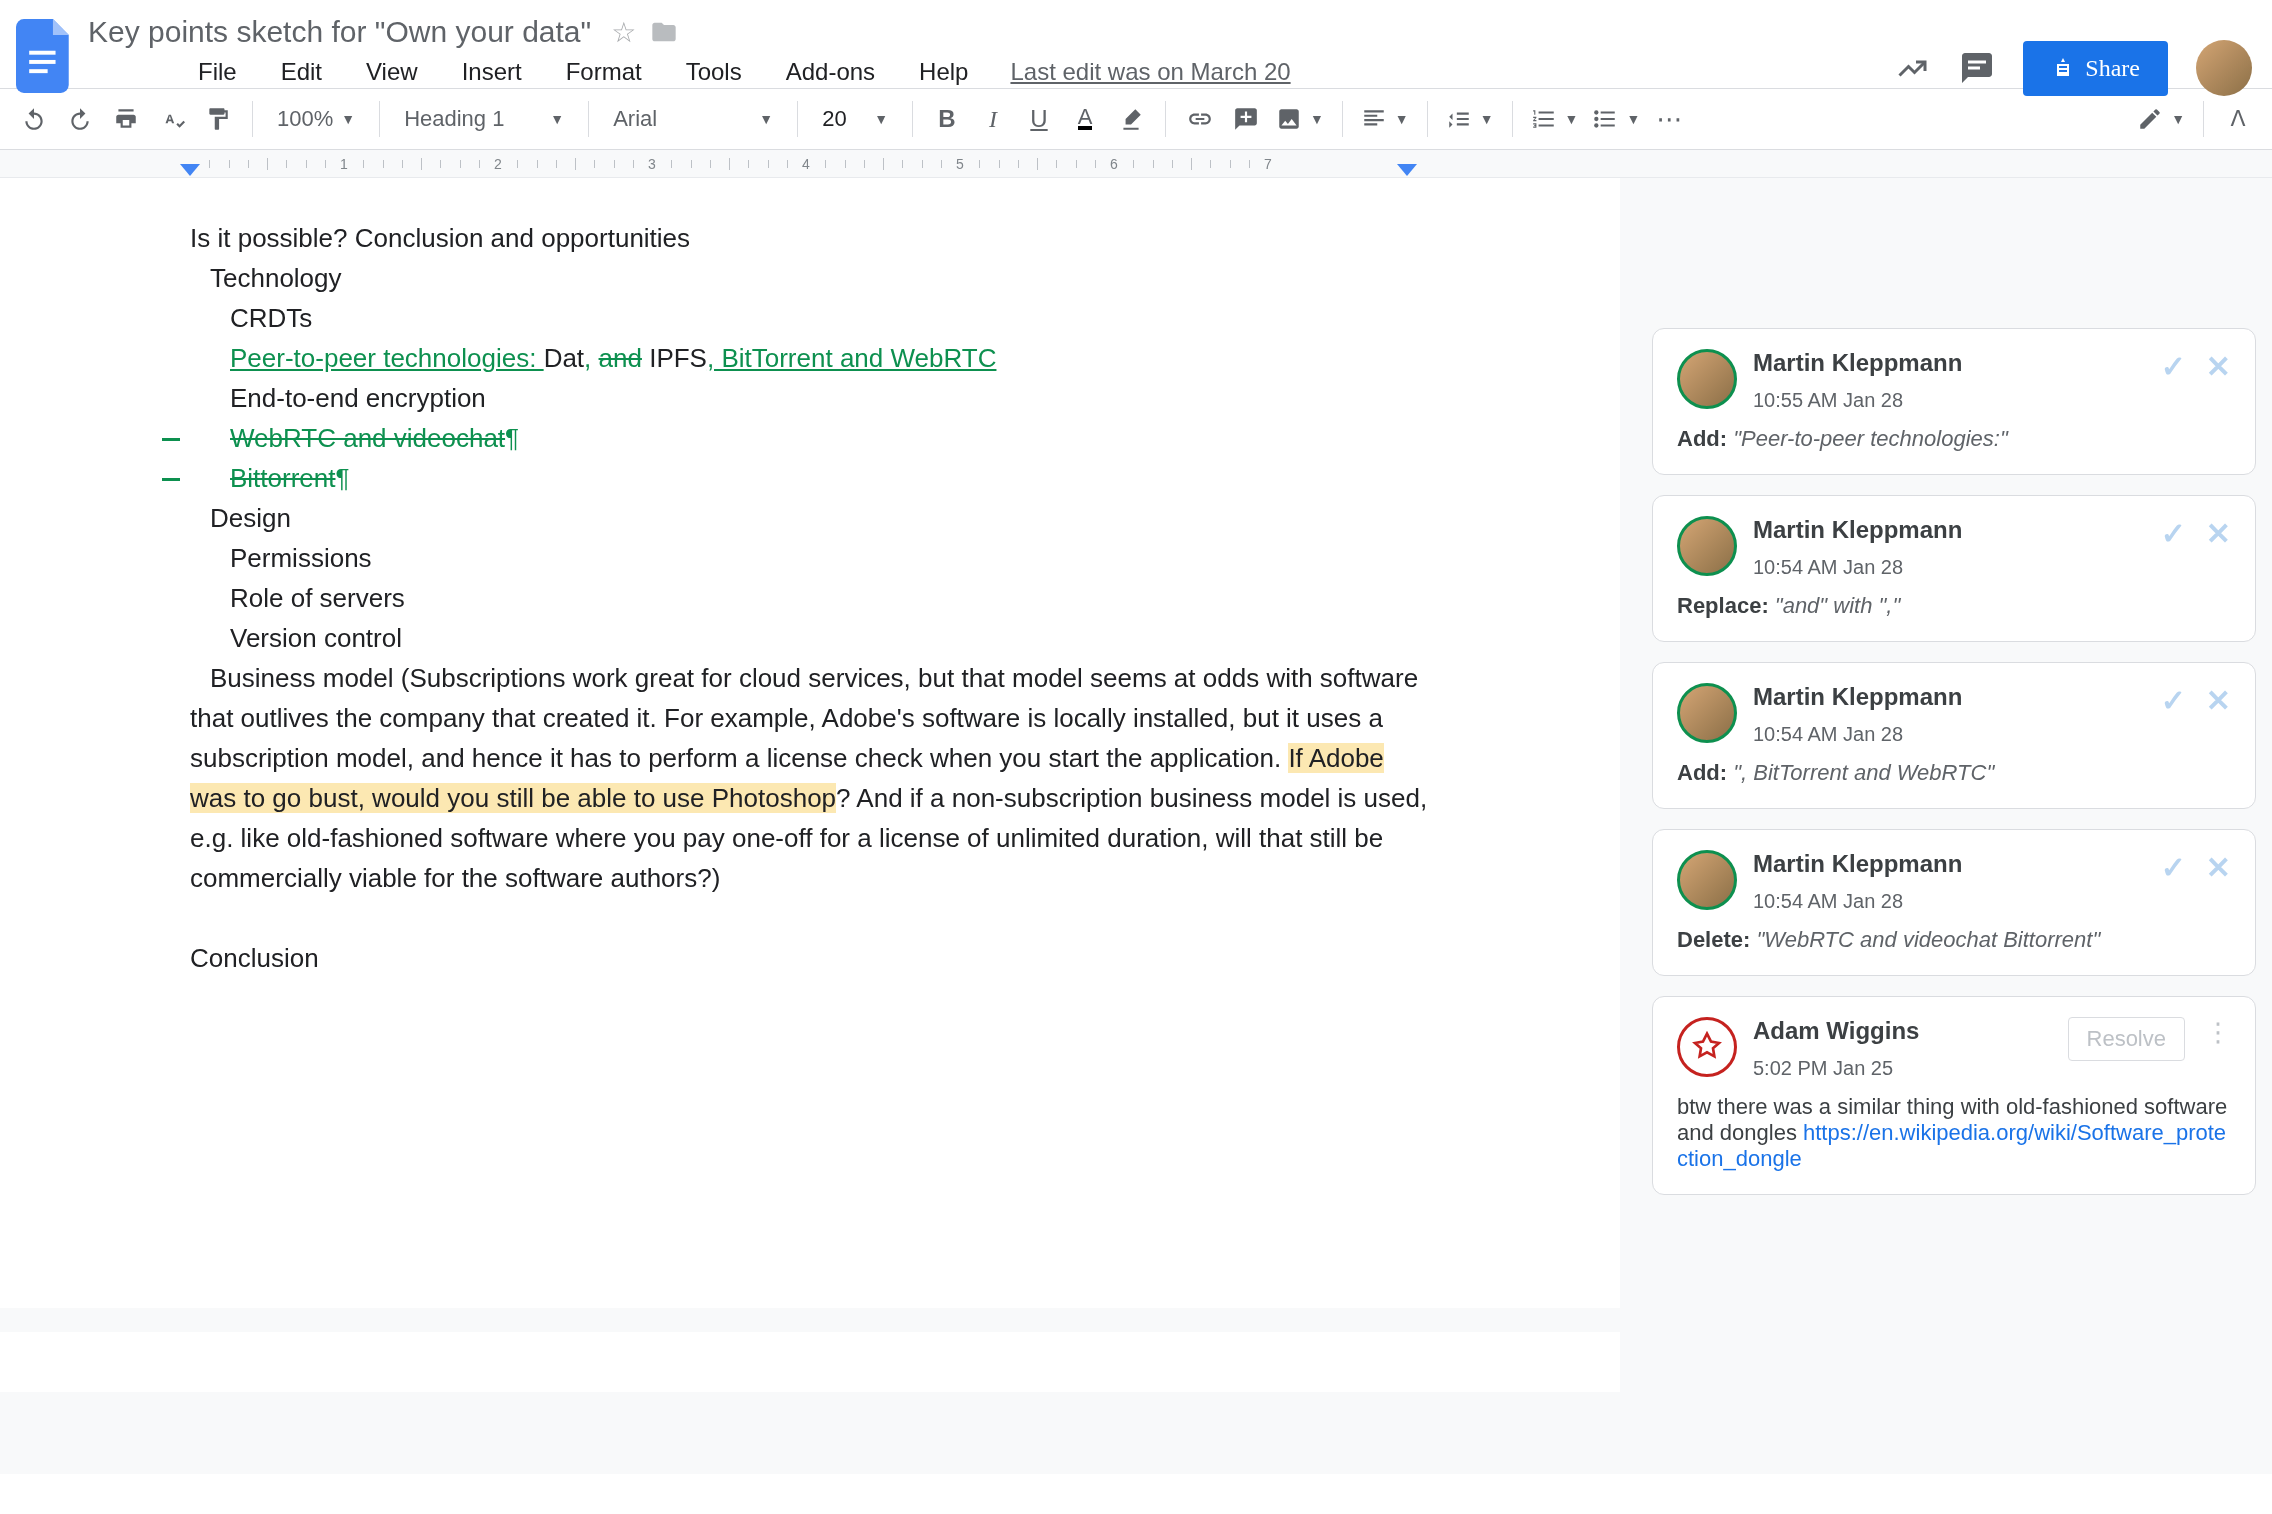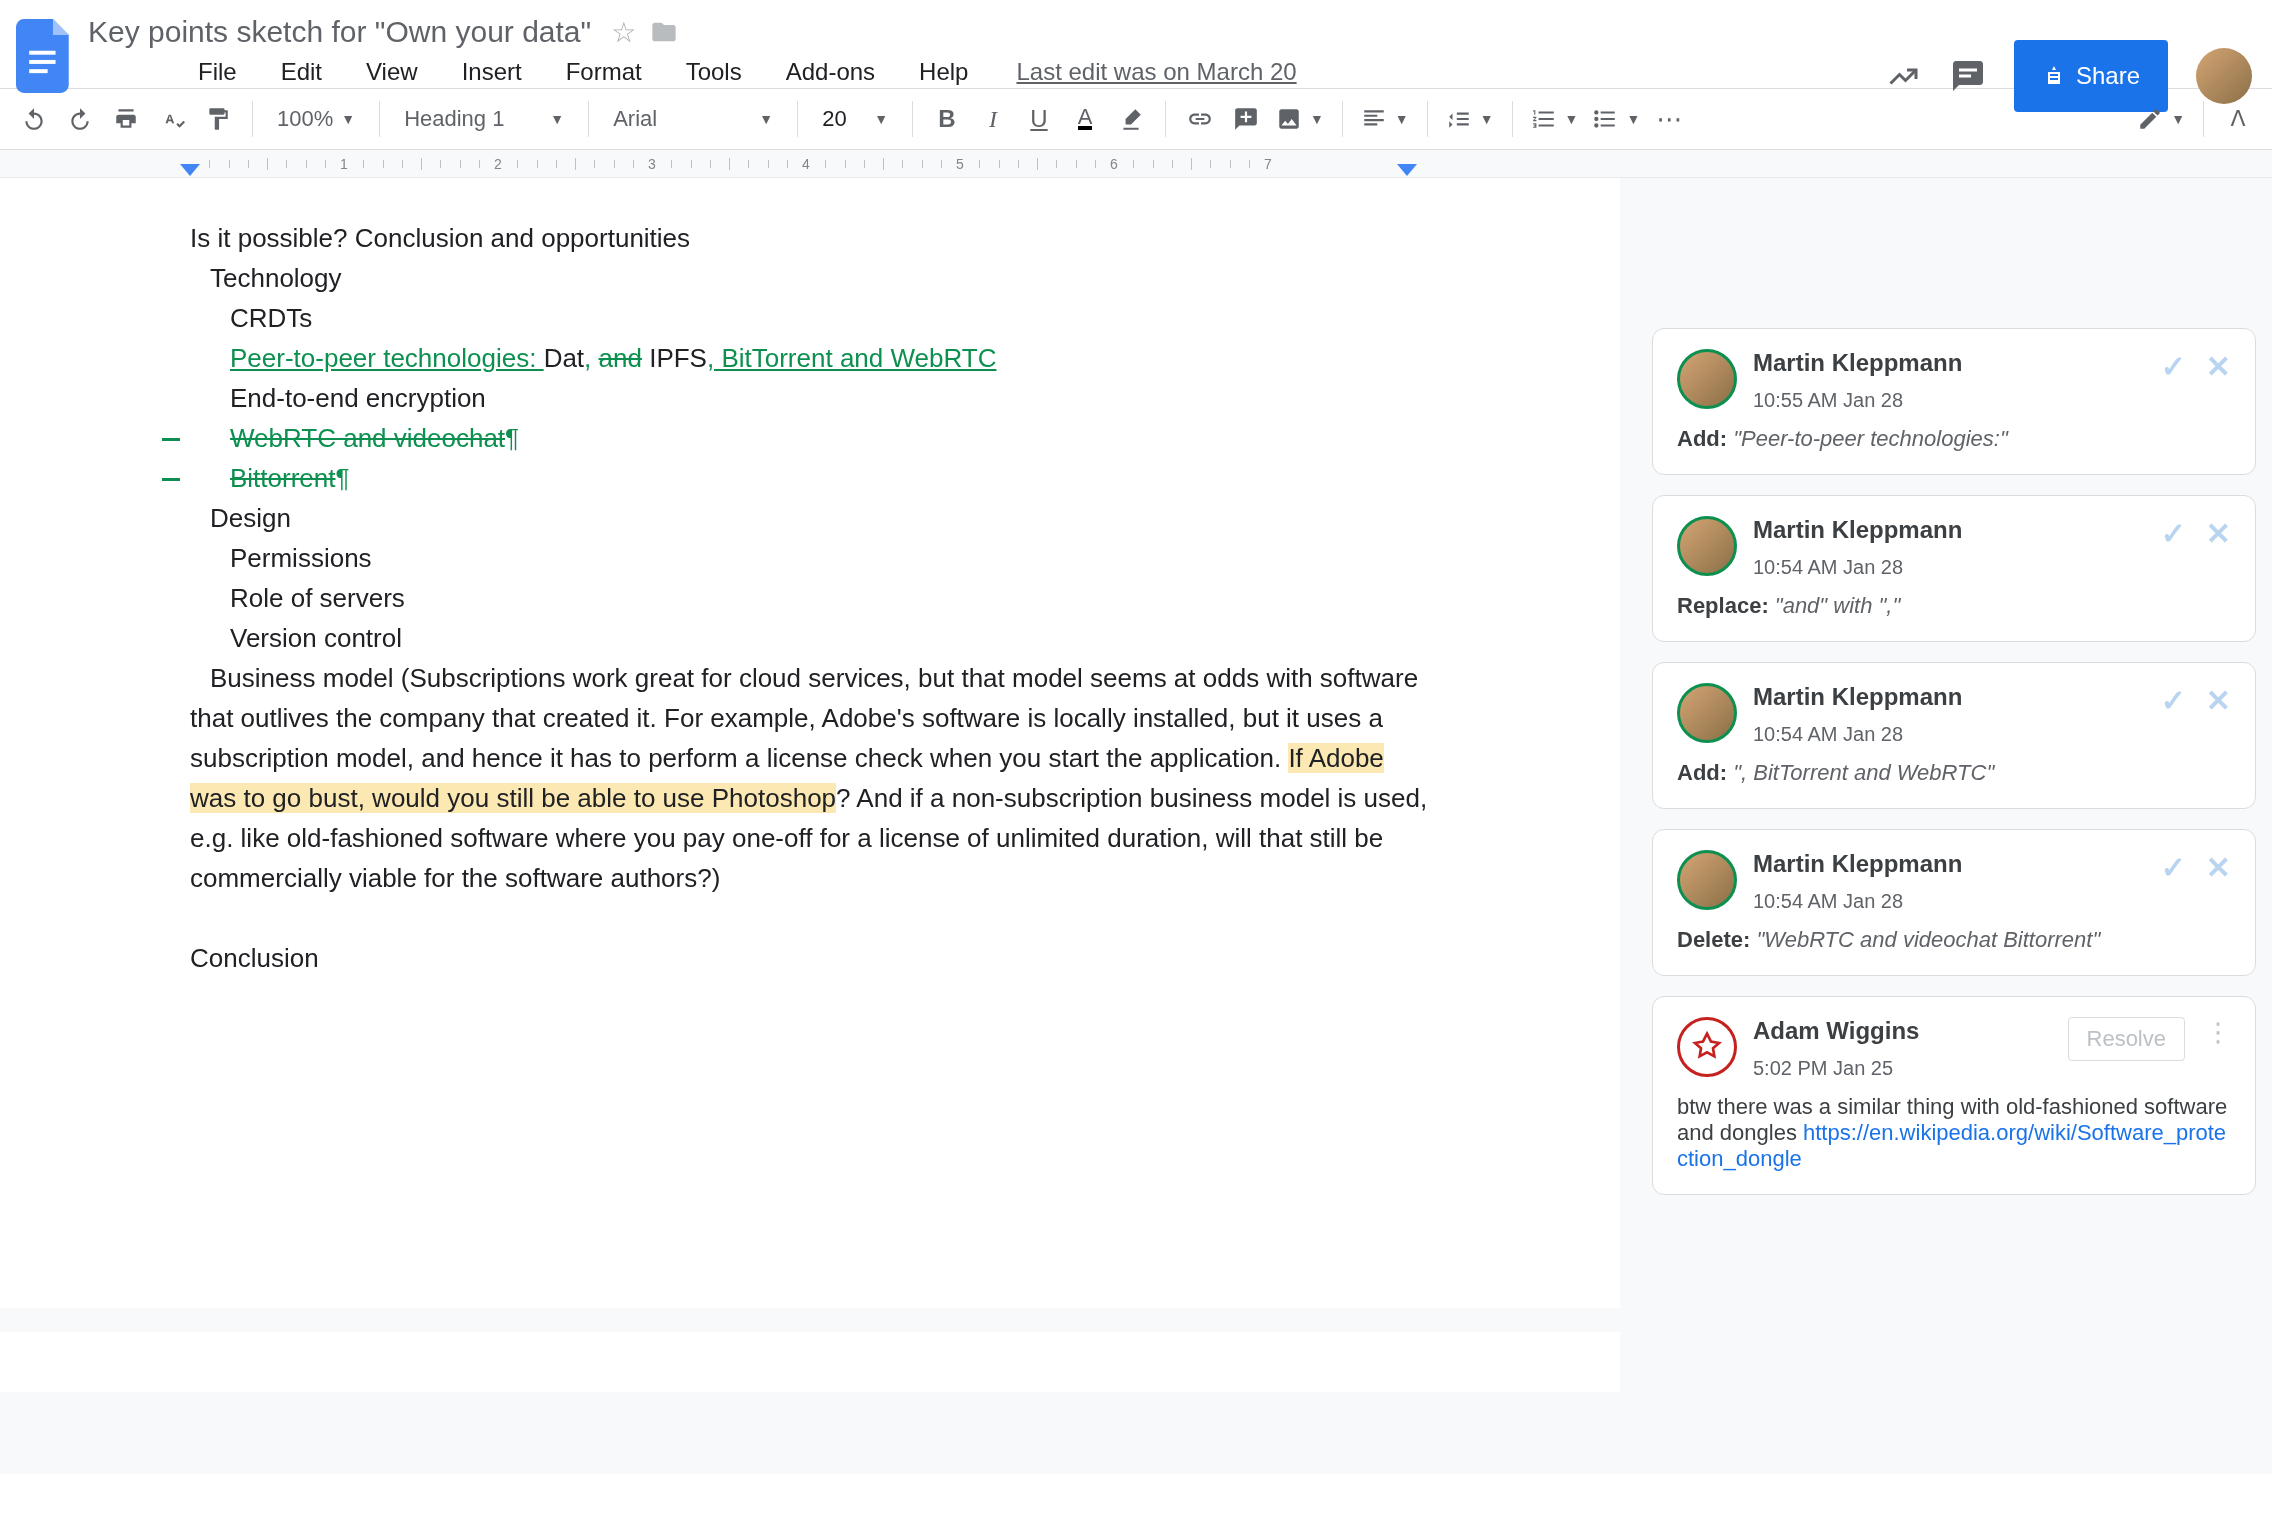--- a/index.html
+++ b/index.html
@@ -8,27 +8,27 @@
 
 .header1 { display: flex; align-items: flex-start; padding: 12px 20px 0 12px; height: 88px; }
 .doc-icon { width: 66px; height: 88px; display: flex; align-items: center; justify-content: center; margin-right: 4px; }
 .doc-icon svg { width: 58px; height: 80px; }
 .title-area { flex: 1; }
 .title-row { display: flex; align-items: center; gap: 14px; height: 40px; }
 .doc-title { font-size: 30px; color: #5f6368; padding: 2px 6px; }
 .star-icon, .folder-icon { color: #5f6368; opacity: 0.55; font-size: 28px; cursor: pointer; }
 .right-icons { display: flex; align-items: center; gap: 28px; margin-top: 28px; }
 .trend-icon, .comment-icon { color: #5f6368; cursor: pointer; }
-.share-btn { background: #1a73e8; color: #fff; border: none; border-radius: 4px; padding: 22px 28px; font-size: 24px; font-weight: 500; display: flex; align-items: center; gap: 10px; cursor: pointer; }
+.share-btn { background: #1a73e8; color: #fff; border: none; border-radius: 4px; padding: 14px 28px; font-size: 24px; font-weight: 500; display: flex; align-items: center; gap: 10px; cursor: pointer; font-family: Liberation Serif, serif; }
 .avatar { width: 56px; height: 56px; border-radius: 50%; background: linear-gradient(135deg,#d4a574,#8b6f47); cursor: pointer; }
 
 
 .menu-row { display: flex; align-items: center; gap: 12px; padding-left: 100px; height: 40px; }
 .menu-item { font-size: 24px; color: #202124; padding: 6px 16px; cursor: pointer; }
-.last-edit { font-size: 24px; color: #5f6368; text-decoration: underline; margin-left: 20px; cursor: pointer; }
+.last-edit { font-size: 24px; color: #5f6368; text-decoration: underline; margin-left: 14px; cursor: pointer; }
 
 
 .toolbar { display: flex; align-items: center; height: 62px; border-top: 1px solid #dadce0; border-bottom: 1px solid #dadce0; padding: 12px 14px; gap: 6px; }
 .tb-btn { width: 40px; height: 40px; display: flex; align-items: center; justify-content: center; color: #5f6368; cursor: pointer; border-radius: 4px; }
 .tb-sep { width: 1px; height: 36px; background: #dadce0; margin: 0 8px; }
 .tb-dd { display: flex; align-items: center; gap: 8px; padding: 0 10px; height: 40px; color: #5f6368; cursor: pointer; font-size: 22px; }
 .tb-dd .caret { font-size: 14px; color: #5f6368; }
 .tb-spacer { flex: 1; }
 .tb-font-size input { width: 44px; border: none; font-size: 22px; color: #202124; background: transparent; }
 

